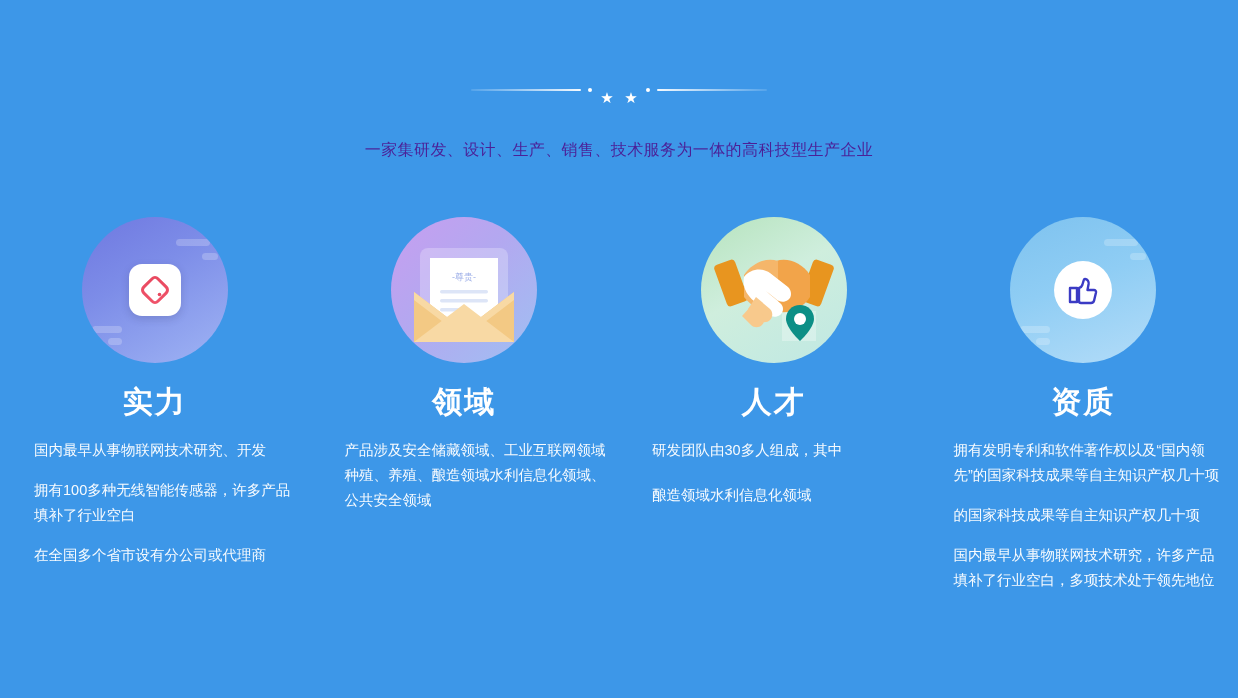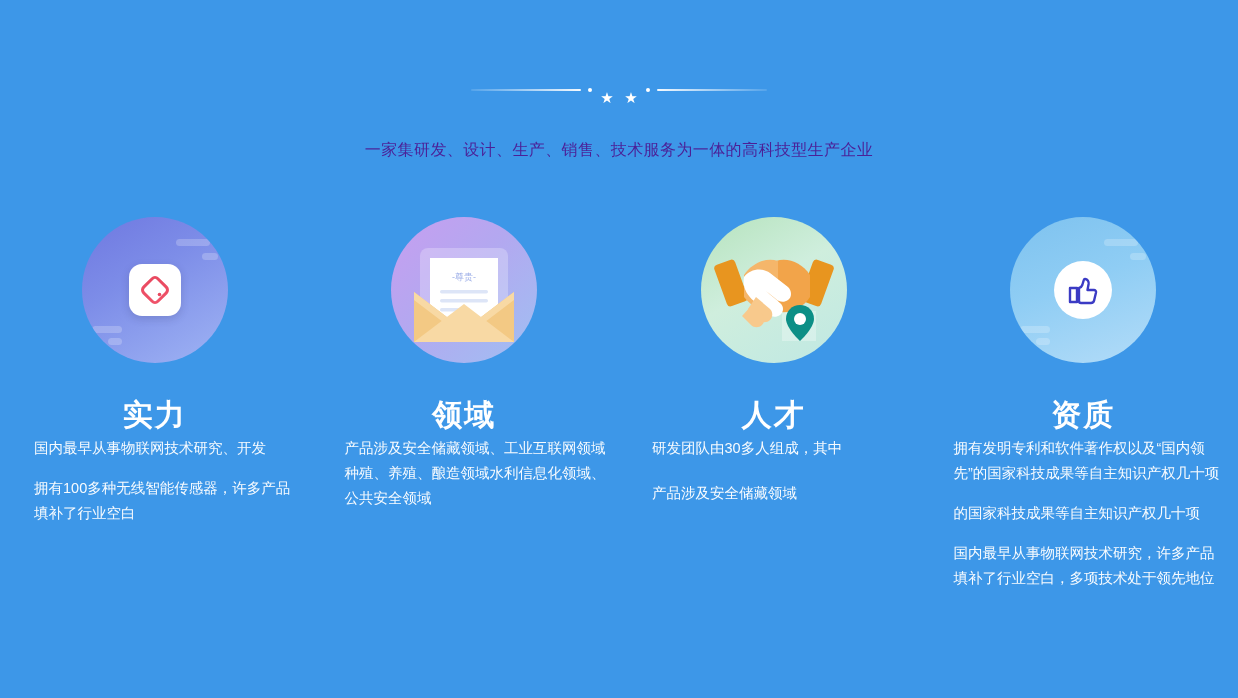--- a/index.html
+++ b/index.html
@@ -97,24 +97,24 @@
     display: flex; align-items: center; justify-content: center;
   }
 
   
   .col-head {
     text-align: center;
     color: #ffffff;
     font-size: 30px;
     font-weight: bold;
     letter-spacing: 2px;
-    margin-top: 19px;
+    margin-top: 6px;
     line-height: 42px;
   }
-  .col-body { }
+  .col-body { margin-top: 15px; }
   .col-body p {
     color: rgba(255,255,255,0.96);
     font-size: 14.5px;
     line-height: 25px;
     margin-bottom: 15px;
   }
   .col:nth-child(1) .col-body { padding: 0 12px 0 34px; }
   .col:nth-child(2) .col-body { padding: 0 8px 0 35px; }
   .col:nth-child(3) .col-body { padding: 0 10px 0 33px; }
   .col:nth-child(4) .col-body { padding: 0 10px 0 25px; }
@@ -163,20 +163,21 @@
             <rect x="7" y="7" width="20" height="20" rx="4" transform="rotate(45 17 17)" fill="none" stroke="url(#g1)" stroke-width="3"></rect>
             <circle cx="21.5" cy="21.5" r="1.8" fill="#e8485f"></circle>
           </svg>
         </div>
       </div>
     </div>
     <div class="col-head">实力</div>
     <div class="col-body">
       <p>国内最早从事物联网技术研究、开发</p>
       <p>拥有100多种无线智能传感器，许多产品填补了行业空白</p>
+      <p>在全国多个省市设有分公司或代理商</p>
     </div>
   </div>
 
   <div class="col">
     <div class="icon-wrap">
       <div class="circle c2">
         <svg width="128" height="120" viewBox="0 0 128 120">
 
           <rect x="20" y="18" width="88" height="74" rx="8" fill="#ffffff" opacity="0.25"></rect>
 
@@ -217,21 +218,21 @@
           <path d="M38 70 L48 79 C51 82 51 87 48 90 C45 93 40 93 37 90 L28 81 Z" fill="#f8c98c"></path>
 
           <path d="M86 70 C94 70 100 76 100 84 C100 93 86 106 86 106 C86 106 72 93 72 84 C72 76 78 70 86 70 Z" fill="#0c8f86"></path>
           <circle cx="86" cy="84" r="6" fill="#ffffff"></circle>
         </svg>
       </div>
     </div>
     <div class="col-head">人才</div>
     <div class="col-body">
       <p>研发团队由30多人组成，其中</p>
-      <p>产品涉及安全储藏领域</p>
+      <p>酿造领域水利信息化领域</p>
     </div>
   </div>
 
   <div class="col">
     <div class="icon-wrap">
       <div class="circle c4">
         <span class="streak" style="width:34px; top:22px; right:18px;"></span>
         <span class="streak" style="width:16px; top:36px; right:10px;"></span>
         <span class="streak" style="width:30px; bottom:30px; left:10px;"></span>
         <span class="streak" style="width:14px; bottom:18px; left:26px;"></span>

